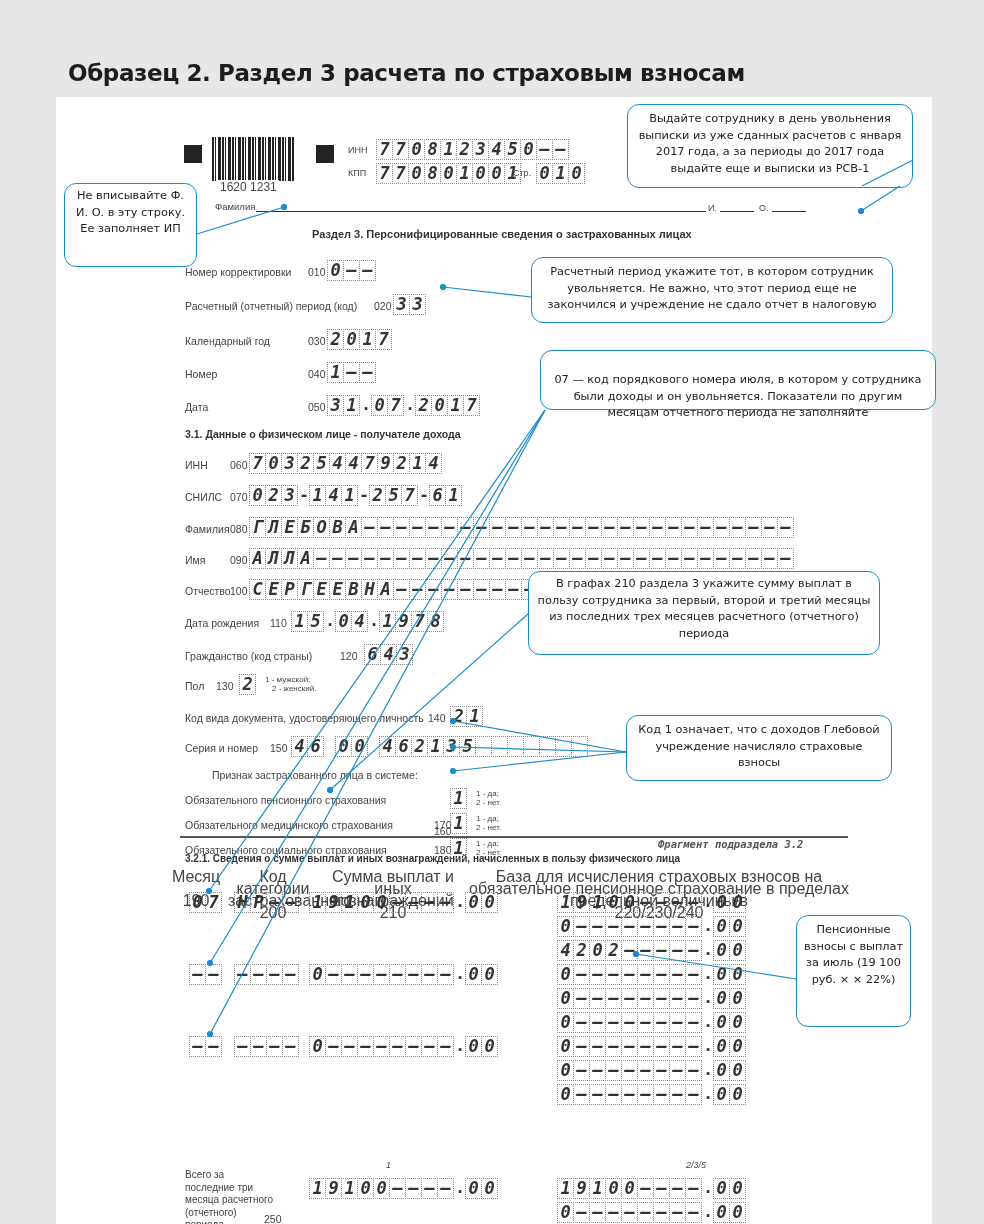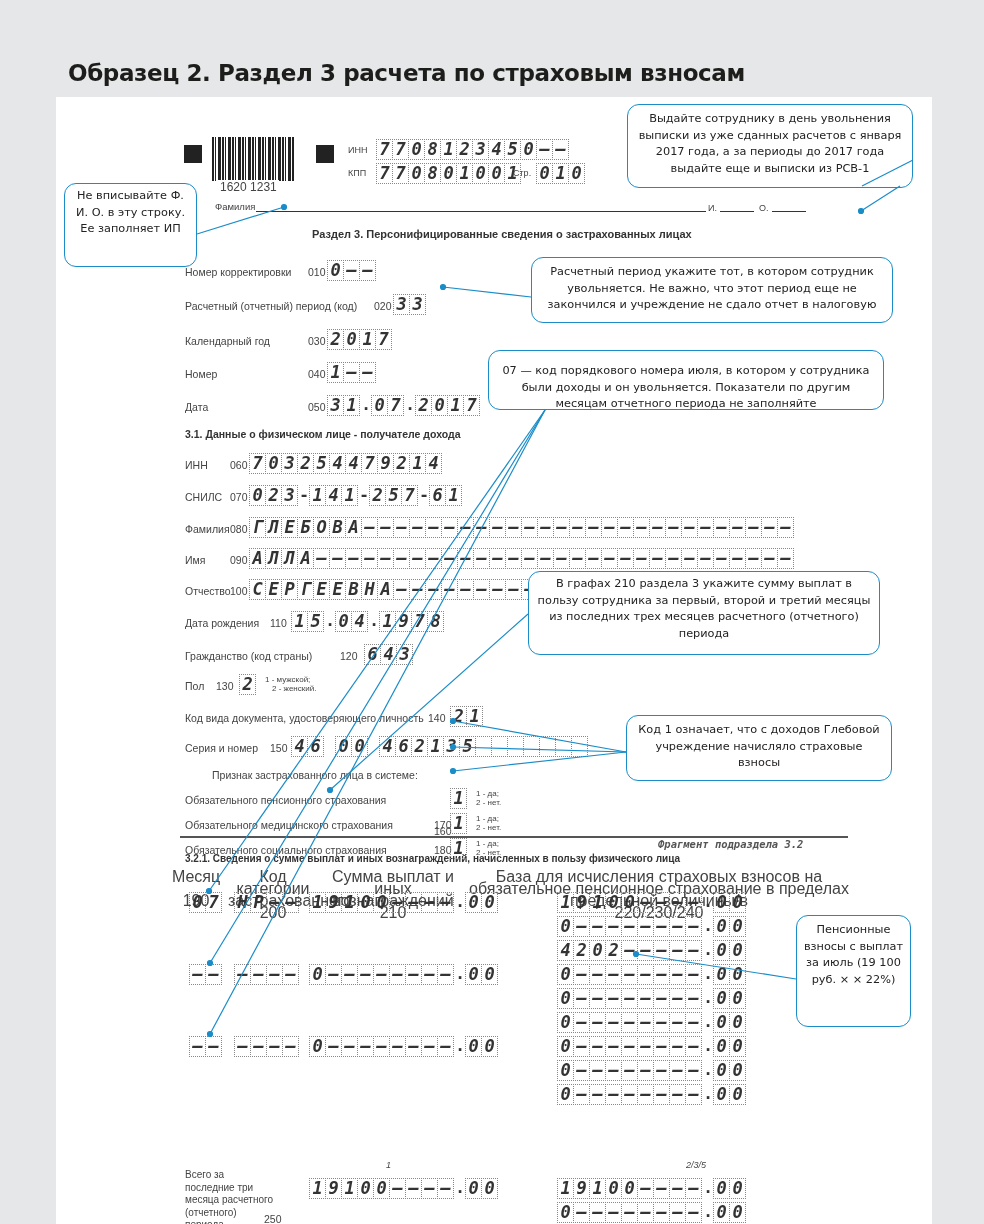--- a/index.html
+++ b/index.html
@@ -632,21 +632,21 @@
       <div class="cell">–</div>
       <div class="sep">.</div>
       <div class="cell">0</div>
       <div class="cell">0</div>
     </div>
   </div>
 
 <div class="callout" style="left:627px;top:104px;width:286px;height:84px;padding-top:6px;">Выдайте сотруднику в день увольнения выписки из уже сданных расчетов с января 2017 года, а за периоды до 2017 года выдайте еще и выписки из РСВ-1</div>
 <div class="callout" style="left:64px;top:183px;width:133px;height:84px;padding-top:4px;">Не вписывайте Ф. И. О. в эту строку. Ее заполняет ИП</div>
 <div class="callout" style="left:531px;top:257px;width:362px;height:66px;padding-top:6px;">Расчетный период укажите тот, в котором сотрудник увольняется. Не важно, что этот период еще не закончился и учреждение не сдало отчет в налоговую</div>
-<div class="callout" style="left:488px;top:350px;width:396px;height:60px;padding-top:12px;">07 — код порядкового номера июля, в котором у сотрудника были доходы и он увольняется. Показатели по другим месяцам отчетного периода не заполняйте</div>
+<div class="callout" style="left:540px;top:350px;width:396px;height:60px;padding-top:21px;">07 — код порядкового номера июля, в котором у сотрудника были доходы и он увольняется. Показатели по другим месяцам отчетного периода не заполняйте</div>
 <div class="callout" style="left:528px;top:571px;width:352px;height:84px;padding-top:4px;">В графах 210 раздела 3 укажите сумму выплат в пользу сотрудника за первый, второй и третий месяцы из последних трех месяцев расчетного (отчетного) периода</div>
 <div class="callout" style="left:626px;top:715px;width:266px;height:66px;padding-top:6px;">Код 1 означает, что с доходов Глебовой учреждение начисляло страховые взносы</div>
 <div class="callout" style="left:796px;top:915px;width:115px;height:112px;padding-top:6px;">Пенсионные взносы с выплат за июль (19 100 руб. × × 22%)</div>
 
 <svg class="lines" width="984" height="1224">
   <g stroke="#1a8cc8" stroke-width="1.2" fill="#1a8cc8">
     <line x1="862" y1="186" x2="913" y2="160"></line>
     <circle cx="861" cy="211" r="2.5"></circle>
     <line x1="861" y1="211" x2="900" y2="186"></line>
     <line x1="197" y1="234" x2="284" y2="207"></line>

